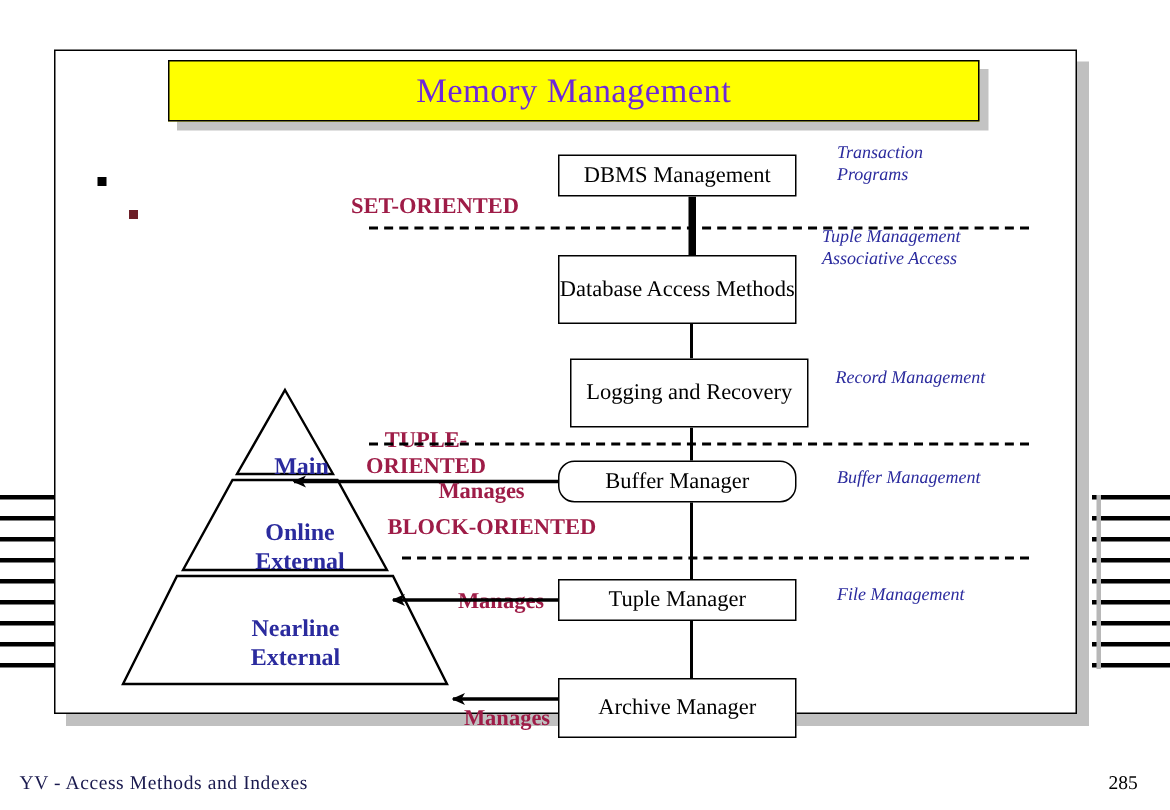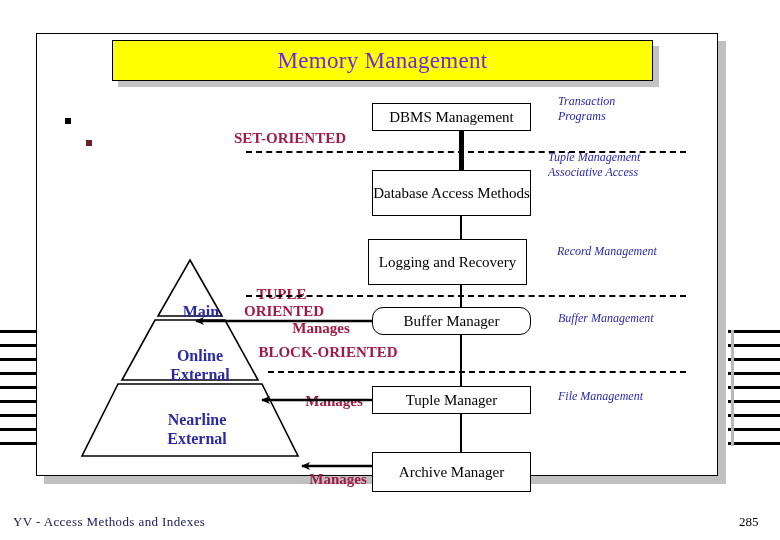--- a/index.html
+++ b/index.html
@@ -30,21 +30,21 @@
   .bullet{position:absolute;width:6px;height:6px;}
   #bullet-1{left:65px;top:118px;background:#000000;}
   #bullet-2{left:86px;top:140px;background:#6d1f28;}
 
   
   .cbox{position:absolute;background:#ffffff;border:1px solid #000;box-sizing:border-box;
         display:flex;align-items:center;justify-content:center;text-align:center;
         color:#000;font-size:15px;line-height:1.12;z-index:4;}
   #box-dbms-application{left:372px;top:103px;width:159px;height:28px;}
   #box-database-access-methods{left:372px;top:170px;width:159px;height:46px;}
-  #box-logging-and-recovery{left:368px;top:239px;width:159px;height:46px;}
+  #box-logging-and-recovery{left:380px;top:239px;width:159px;height:46px;}
   #box-buffer-manager{left:372px;top:307px;width:159px;height:28px;border-radius:11px;}
   #box-file-manager{left:372px;top:386px;width:159px;height:28px;}
   #box-archive-manager{left:372px;top:452px;width:159px;height:40px;}
 
   
   .vconn{position:absolute;left:459px;background:#000;z-index:2;}
   #vconn-1{top:131px;width:5px;height:39px;}
   #vconn-2{top:216px;width:2px;height:23px;left:460px;}
   #vconn-3{top:285px;width:2px;height:22px;left:460px;}
   #vconn-4{top:335px;width:2px;height:51px;left:460px;}

